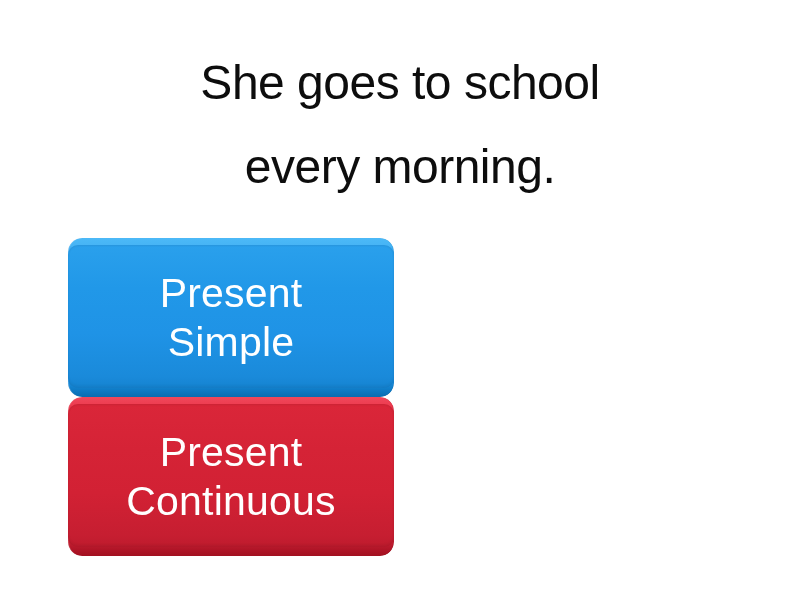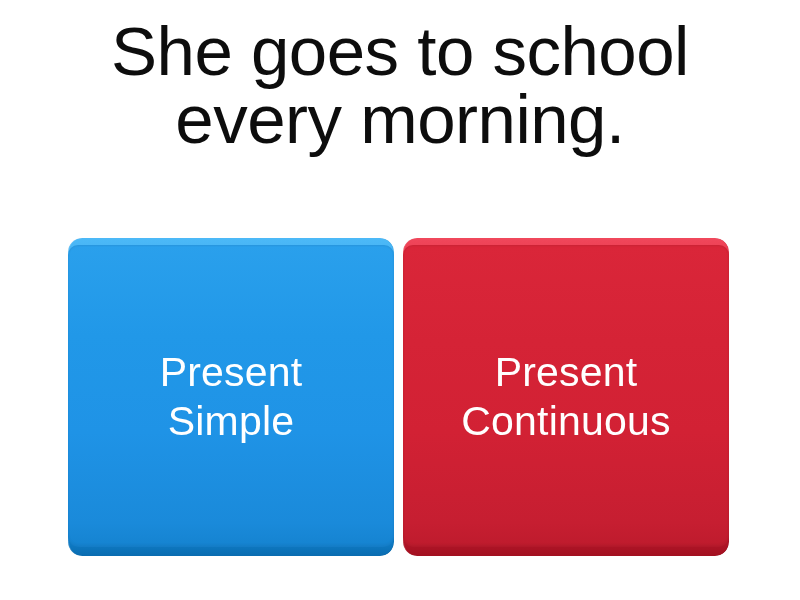--- a/index.html
+++ b/index.html
@@ -34,36 +34,37 @@
     align-items: flex-start;
     justify-content: center;
   }
 
   .question-text {
     display: block;
     width: 700px;
     text-align: center;
     color: #0d0d0d;
     font-family: "Liberation Sans", sans-serif;
-    font-size: 69px;
+    font-size: 48px;
     font-weight: 400;
-    line-height: 68px;
+    line-height: 84px;
     letter-spacing: -0.5px;
     white-space: pre-line;
+    margin-top: 23px;
   }
 
   
   .answers-row {
     position: absolute;
     left: 68px;
     top: 238px;
-    width: 661px;
+    width: 576px;
     height: 318px;
     display: flex;
-    flex-direction: row;
+    flex-direction: column;
     justify-content: space-between;
     align-items: stretch;
   }
 
   .answer-tile {
     position: relative;
     width: 326px;
     height: 318px;
     border-radius: 14px;
     box-sizing: border-box;

